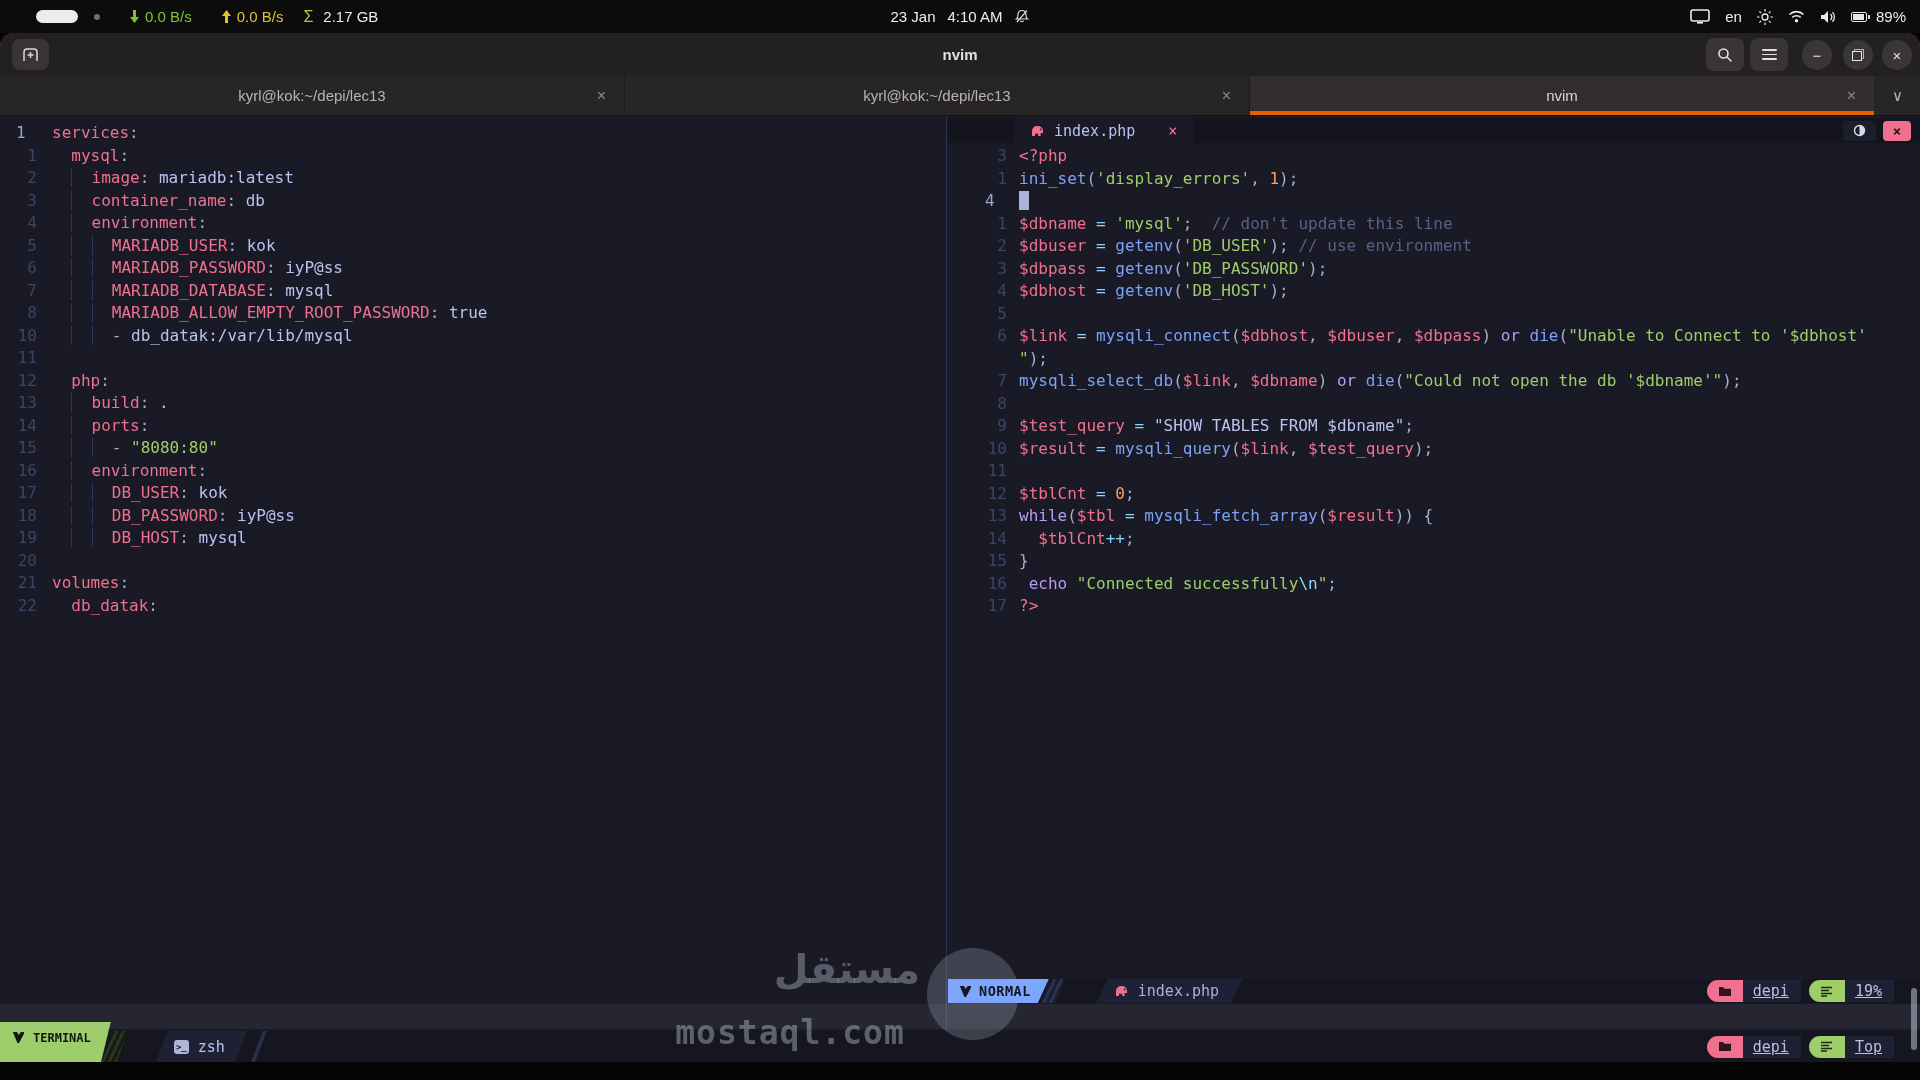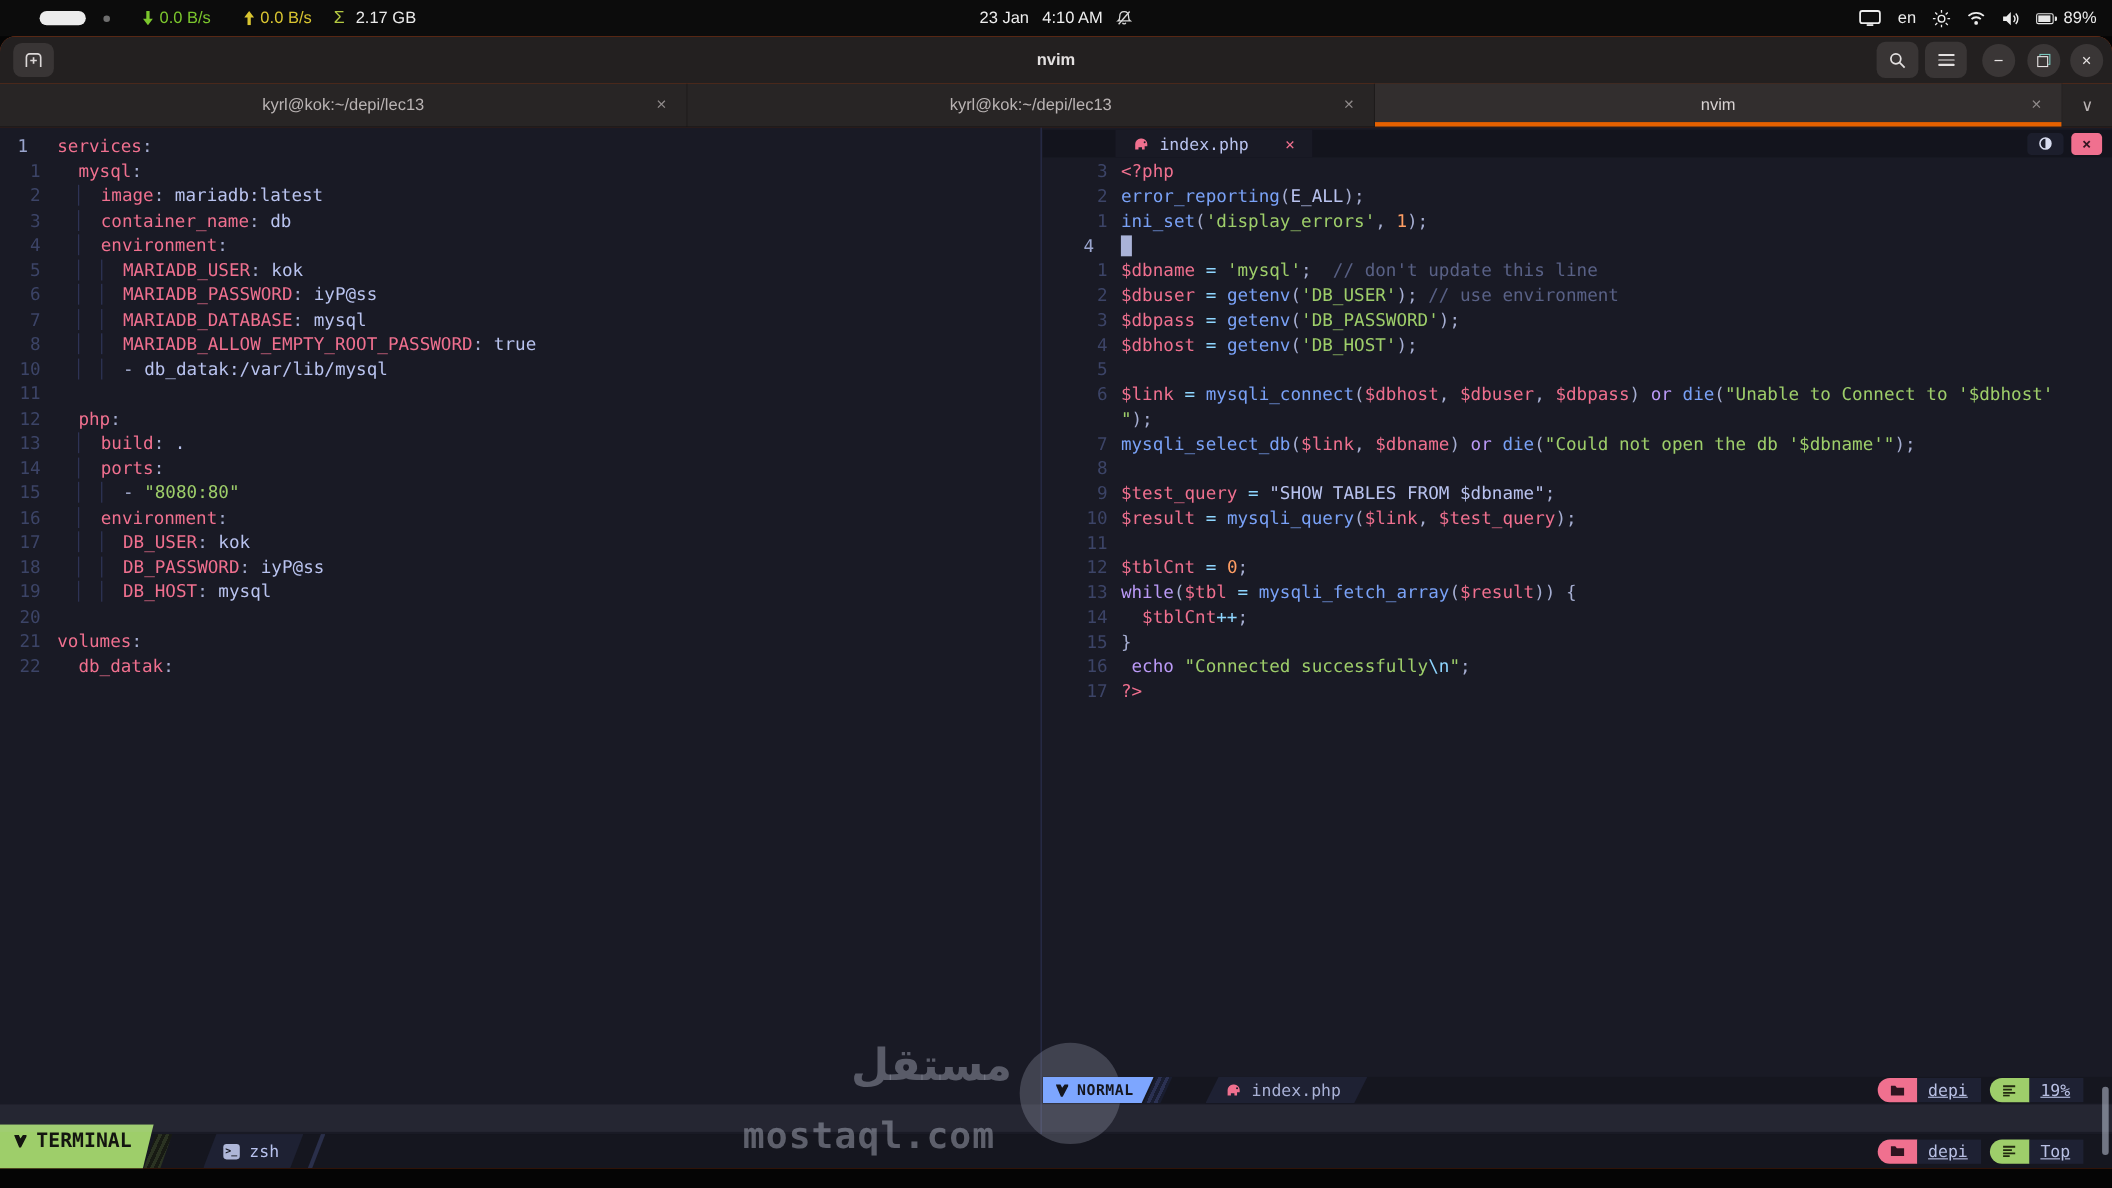--- a/index.html
+++ b/index.html
@@ -14,21 +14,21 @@
   .net .dl{color:#7bc62d;} .net .ul{color:#d9c531;}
   .sum{color:#b4c942;margin-left:20px;font-size:16px;}
   .mem{color:#ececec;margin-left:10px;}
   .tb-center{position:absolute;left:50%;top:0;transform:translateX(-50%);height:33px;display:flex;align-items:center;gap:12px;color:#efefef;}
   .tb-right{position:absolute;right:14px;top:0;height:33px;display:flex;align-items:center;gap:15px;color:#ececec;}
   .batt{display:flex;align-items:center;gap:6px;}
   .batt-body{position:relative;width:14px;height:8px;border:1.4px solid #e6e6e6;border-radius:2px;}
   .batt-body i{position:absolute;left:1px;top:1px;bottom:1px;width:80%;background:#e6e6e6;}
   .batt-tip{width:2px;height:4px;background:#e6e6e6;margin-left:1px;border-radius:0 1px 1px 0;}
   
-  .window{position:absolute;left:0;top:33px;width:1920px;height:1029px;border-radius:14px 14px 0 0;overflow:hidden;background:#c2410c;}
+  .window{position:absolute;left:0;top:33px;width:1920px;height:1029px;border-radius:14px 14px 0 0;overflow:hidden;background:#a21caf;}
   .titlebar{position:relative;height:43px;background:#232020;}
   .newtab-btn{position:absolute;left:12px;top:6px;width:37px;height:31px;background:#393535;border-radius:8px;display:flex;align-items:center;justify-content:center;}
   .win-title{position:absolute;left:0;right:0;top:0;height:43px;display:flex;align-items:center;justify-content:center;color:#e3e0e0;font-weight:bold;font-size:15px;}
   .tb-btn{position:absolute;top:5px;width:38px;height:33px;background:#393535;border-radius:8px;display:flex;align-items:center;justify-content:center;}
   .tb-btn.search{right:176px;} .tb-btn.menu{right:132px;}
   .circ-btn{position:absolute;top:7px;width:30px;height:30px;border-radius:15px;background:#3a3636;color:#e8e4e4;display:flex;align-items:center;justify-content:center;font-size:15px;}
   .circ-btn.min{right:88px;} .circ-btn.max{right:47px;} .circ-btn.close{right:8px;}
   .max-ico{position:relative;width:12px;height:12px;}
   .max-ico .b{position:absolute;right:0;top:0;width:8px;height:8px;border:1.4px solid #79c7bd;}
   .max-ico .f{position:absolute;left:0;bottom:0;width:8px;height:8px;border:1.4px solid #e8e4e4;background:#3a3636;}
@@ -70,21 +70,21 @@
   .pat.green{background:repeating-linear-gradient(115deg,#2b3322 0 3px,#171a13 3px 6px);}
   .file-seg{display:flex;align-items:center;gap:9px;height:100%;padding:0 24px 0 18px;margin-left:30px;background:#1e2133;clip-path:polygon(12px 0,100% 0,calc(100% - 12px) 100%,0 100%);color:#a9b1d6;}
   .sl-sp{flex:1;}
   .rcluster{display:flex;align-items:center;margin-right:26px;}
   .iblk{width:36px;height:22px;border-radius:11px 0 0 11px;display:flex;align-items:center;justify-content:center;}
   .iblk.pink{background:#f0708f;} .iblk.green{background:#9ece6a;}
   .rlabel{color:#b9c0e4;padding:0 12px 0 10px;background:#1e2133;height:22px;line-height:22px;text-decoration:underline;}
   .rgap{width:8px;}
   
   .tmuxbar{position:absolute;left:0;right:0;top:915px;height:31px;background:#15161f;display:flex;align-items:center;z-index:4;font-size:15px;font-family:"DejaVu Sans Mono",monospace;}
-  .term-blk{display:flex;align-items:center;gap:8px;height:100%;padding:0 20px 18px 12px;background:#9ece6a;color:#141510;font-weight:bold;font-size:18px;clip-path:polygon(0 0,100% 0,calc(100% - 12px) 100%,0 100%);}
+  .term-blk{display:flex;align-items:center;gap:8px;height:100%;padding:0 20px 18px 12px;background:#9ece6a;color:#141510;font-weight:bold;font-size:12px;clip-path:polygon(0 0,100% 0,calc(100% - 12px) 100%,0 100%);}
   .zsh-seg{display:flex;align-items:center;gap:9px;height:100%;padding:0 22px 0 18px;margin-left:28px;background:#1e2133;clip-path:polygon(12px 0,100% 0,calc(100% - 12px) 100%,0 100%);color:#b9c3ef;}
   .zslant{height:100%;width:16px;margin-left:4px;clip-path:polygon(12px 0,16px 0,4px 100%,0 100%);background:#2a2f4a;}
   .zsh-ico{width:15px;height:14px;background:#aeb6d8;border-radius:3px;color:#15161f;font-size:9px;font-weight:bold;display:flex;align-items:center;justify-content:center;font-family:"DejaVu Sans Mono",monospace;}
   
   .wm{position:absolute;z-index:5;pointer-events:none;}
   .wm-ar{left:660px;top:820px;width:260px;text-align:right;font-size:40px;font-weight:bold;color:rgba(186,191,206,0.40);font-family:"DejaVu Sans",sans-serif;line-height:66px;}
   .wm-circle{left:927px;top:832px;width:92px;height:92px;border-radius:50%;background:rgba(176,182,200,0.26);}
   .wm-band{left:0;right:0;top:888px;height:25px;background:rgba(198,204,220,0.07);}
   .wm-dom{left:655px;top:897px;width:270px;text-align:center;font-size:33px;font-weight:bold;letter-spacing:1px;color:rgba(192,197,212,0.42);}
   .scrollthumb{position:absolute;right:3px;top:872px;width:6px;height:62px;border-radius:3px;background:rgba(190,196,214,0.55);z-index:7;}
@@ -247,21 +247,20 @@
           <svg width="13" height="13" viewBox="0 0 13 13">
             <circle cx="6.5" cy="6.5" r="5" fill="none" stroke="#d8dcef" stroke-width="1.4"></circle>
             <path d="M6.5 1.5a5 5 0 0 1 0 10z" fill="#d8dcef"></path>
           </svg>
         </div>
         <div class="xbtn">×</div>
       </div>
 
       <div class="rp">
           <div class="cl"><span class="ln">3</span><span class="k">&lt;?php</span></div>
-          <div class="cl"><span class="ln">2</span><span class="f">error_reporting</span><span class="w">(</span><span class="v">E_ALL</span><span class="w">);</span></div>
           <div class="cl"><span class="ln">1</span><span class="f">ini_set</span><span class="w">(</span><span class="s">'display_errors'</span><span class="w">, </span><span class="n">1</span><span class="w">);</span></div>
           <div class="cl"><span class="ln cur">4</span><span class="cursor"> </span></div>
           <div class="cl"><span class="ln">1</span><span class="k">$dbname</span><span class="o"> = </span><span class="s">'mysql'</span><span class="w">;</span><span class="c">  // don't update this line</span></div>
           <div class="cl"><span class="ln">2</span><span class="k">$dbuser</span><span class="o"> = </span><span class="f">getenv</span><span class="w">(</span><span class="s">'DB_USER'</span><span class="w">);</span><span class="c"> // use environment</span></div>
           <div class="cl"><span class="ln">3</span><span class="k">$dbpass</span><span class="o"> = </span><span class="f">getenv</span><span class="w">(</span><span class="s">'DB_PASSWORD'</span><span class="w">);</span></div>
           <div class="cl"><span class="ln">4</span><span class="k">$dbhost</span><span class="o"> = </span><span class="f">getenv</span><span class="w">(</span><span class="s">'DB_HOST'</span><span class="w">);</span></div>
           <div class="cl"><span class="ln">5</span></div>
           <div class="cl"><span class="ln">6</span><span class="k">$link</span><span class="o"> = </span><span class="f">mysqli_connect</span><span class="w">(</span><span class="k">$dbhost</span><span class="w">, </span><span class="k">$dbuser</span><span class="w">, </span><span class="k">$dbpass</span><span class="w">)</span><span class="kw"> or </span><span class="f">die</span><span class="w">(</span><span class="s">"Unable to Connect to '$dbhost'</span></div>
           <div class="cl"><span class="ln"></span><span class="s">"</span><span class="w">);</span></div>
           <div class="cl"><span class="ln">7</span><span class="f">mysqli_select_db</span><span class="w">(</span><span class="k">$link</span><span class="w">, </span><span class="k">$dbname</span><span class="w">)</span><span class="kw"> or </span><span class="f">die</span><span class="w">(</span><span class="s">"Could not open the db '$dbname'"</span><span class="w">);</span></div>

